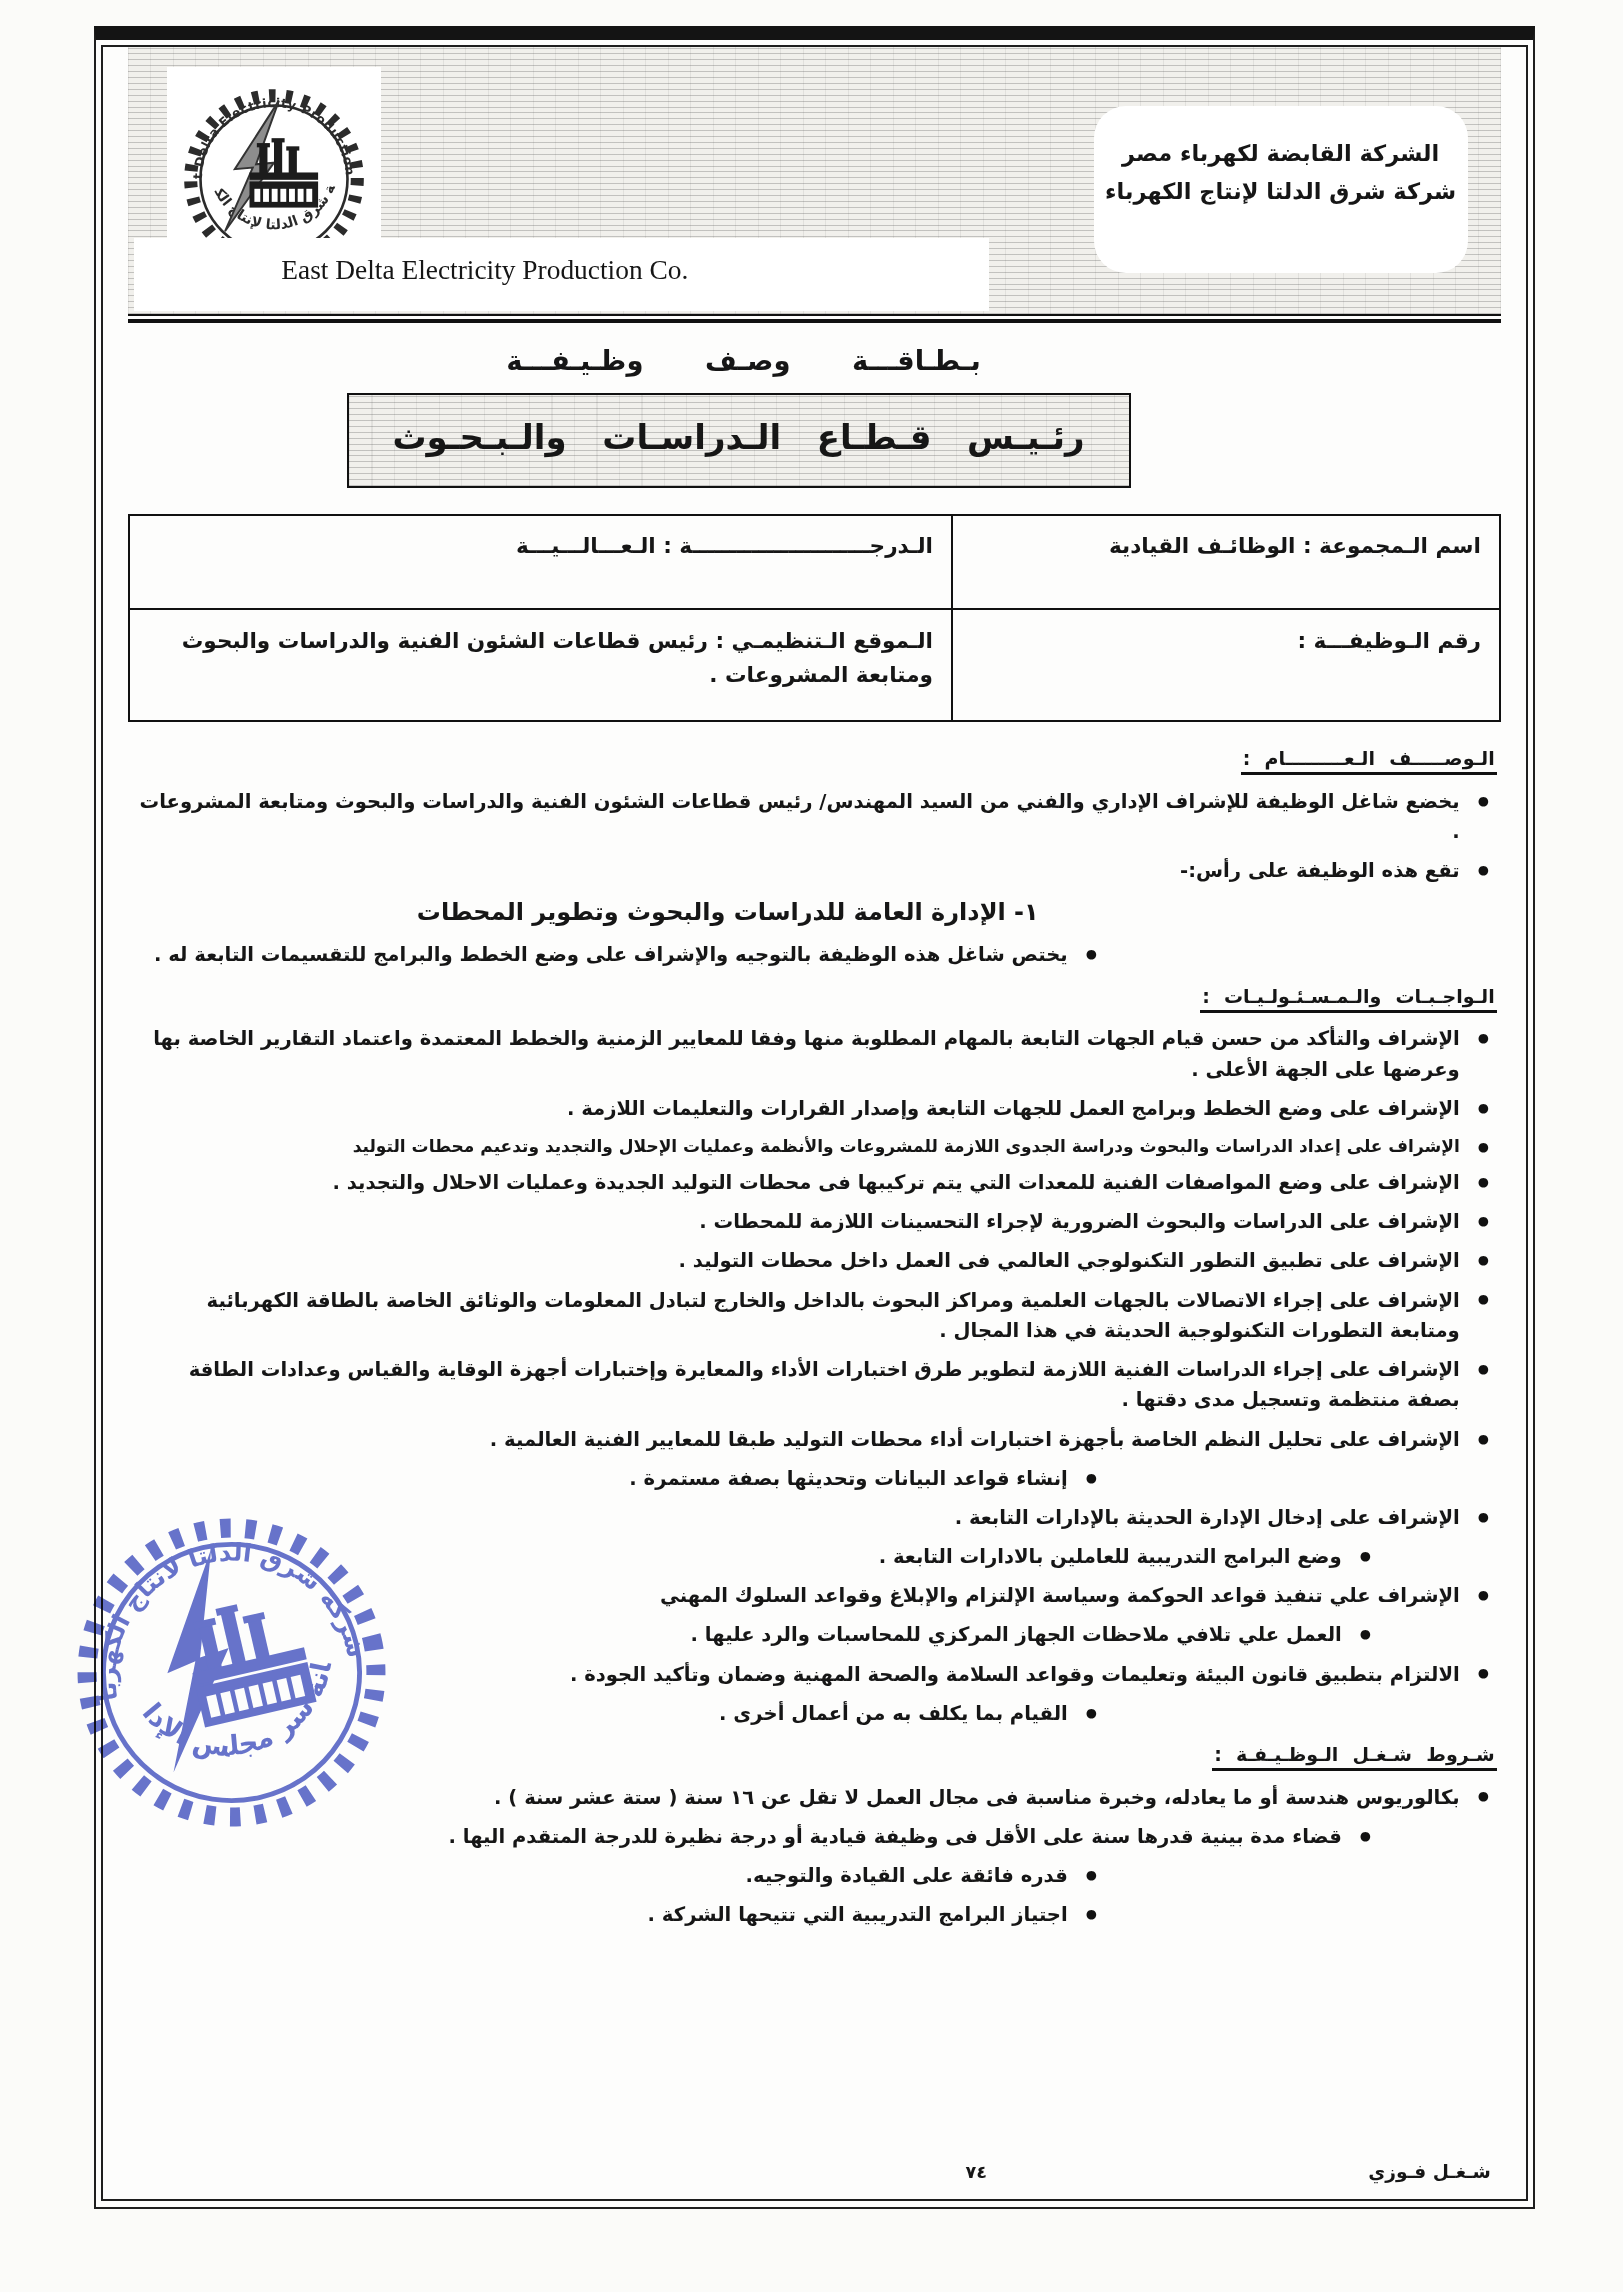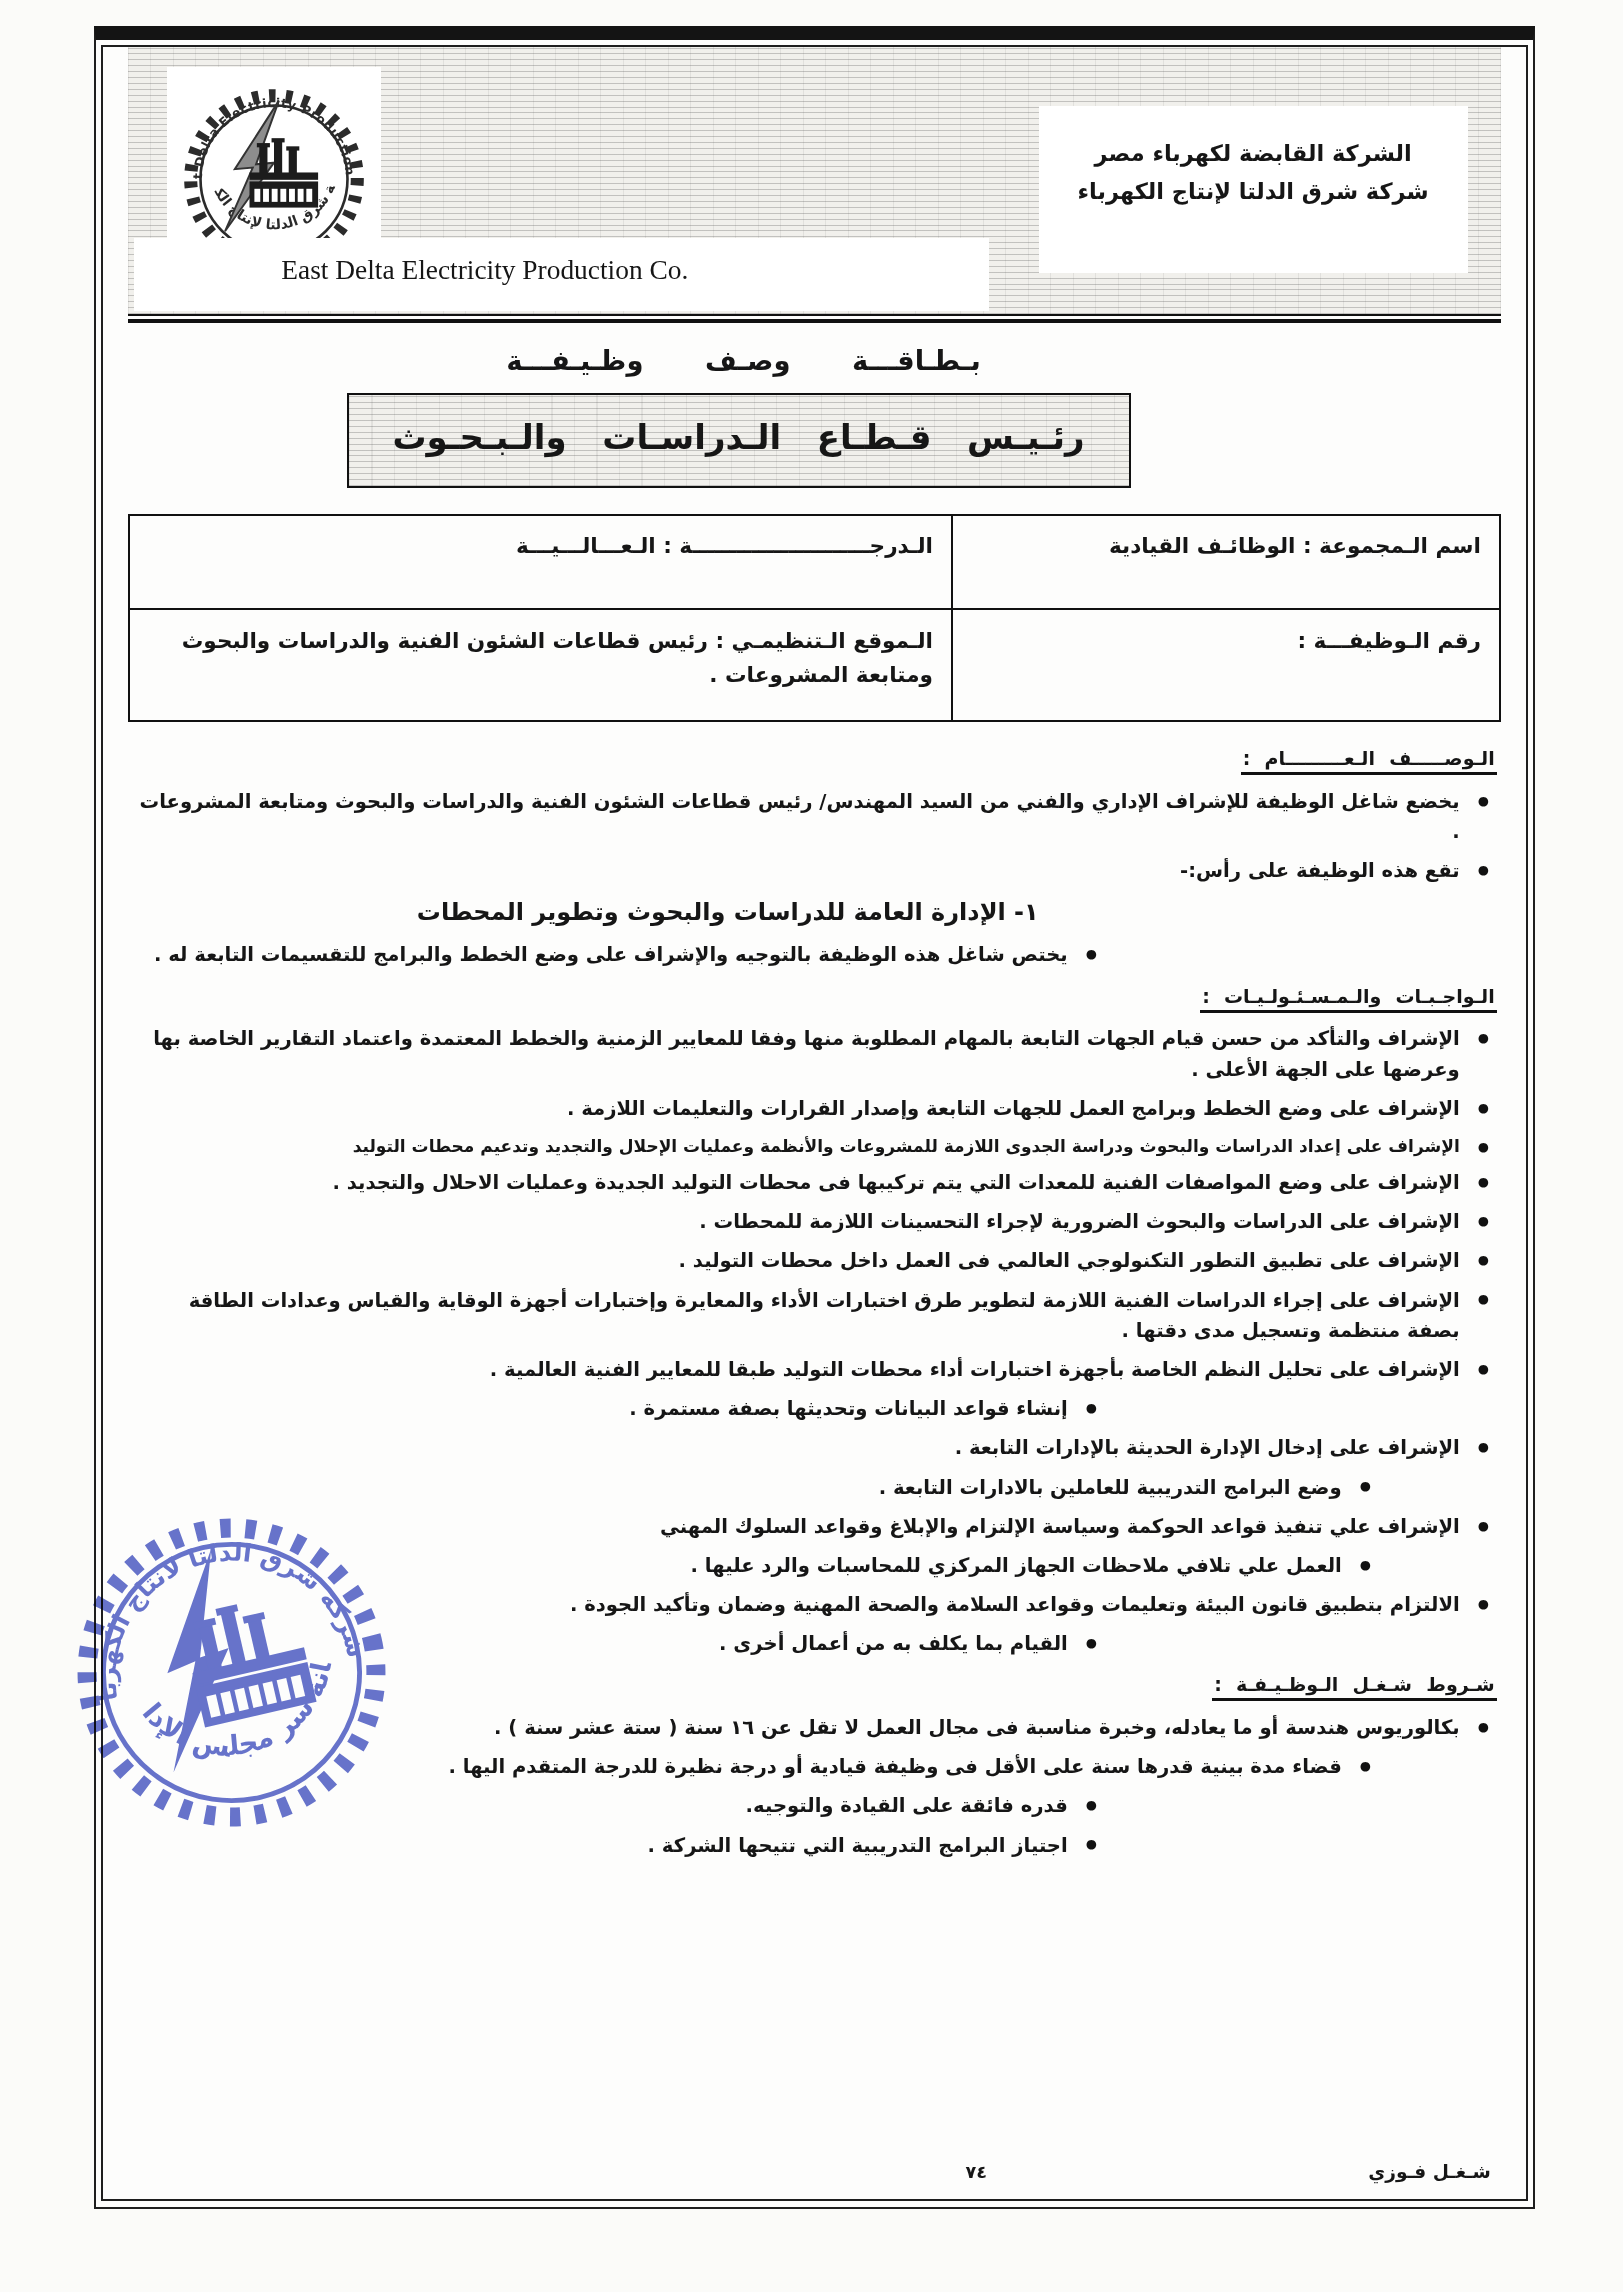--- a/index.html
+++ b/index.html
@@ -28,23 +28,23 @@
       repeating-linear-gradient(90deg, rgba(85,85,85,.10) 0 1px, transparent 1px 22.5px);
   }
   
   .doc-header{position:relative;height:267px;border-bottom:2px solid #111;}
   .header-rule{height:3.9px;background:#111;margin-top:2.9px;}
   .logo-box{
     position:absolute;left:39px;top:19.6px;width:214px;height:225px;
     background:#fff;display:flex;align-items:center;justify-content:center;
   }
   .company-ar{
-    position:absolute;right:33px;top:59px;width:429px;height:167px;
+    position:absolute;right:33px;top:59px;width:374px;height:167px;
     background:#fff;text-align:center;padding-top:27.4px;box-sizing:border-box;
-    font-size:22.5px;font-weight:bold;line-height:1.7;direction:rtl;
+    font-size:22.5px;font-weight:bold;line-height:1.7;direction:rtl;border-radius:32px;
   }
   .company-en{
     position:absolute;left:5.9px;bottom:3.9px;width:855px;height:73px;
     background:#fff;box-sizing:border-box;
     font-family:"Liberation Serif",serif;font-size:27.4px;
     padding:17.6px 0 0 147px;
   }
   
   .doc-title{
     direction:rtl;text-align:center;font-size:27.4px;font-weight:bold;
@@ -195,20 +195,21 @@
         <div class="sec-head-wrap">
           <span class="sec-head">الـواجـبـات والـمـسـئـولـيـات :</span>
         </div>
         <ul class="blist">
             <li class="bullet"><span class="btxt">الإشراف والتأكد من حسن قيام الجهات التابعة بالمهام المطلوبة منها وفقا للمعايير الزمنية والخطط المعتمدة واعتماد التقارير الخاصة بها وعرضها على الجهة الأعلى .</span></li>
             <li class="bullet"><span class="btxt">الإشراف على وضع الخطط وبرامج العمل للجهات التابعة وإصدار القرارات والتعليمات اللازمة .</span></li>
             <li class="bullet small"><span class="btxt">الإشراف على إعداد الدراسات والبحوث ودراسة الجدوى اللازمة للمشروعات والأنظمة وعمليات الإحلال والتجديد وتدعيم محطات التوليد</span></li>
             <li class="bullet"><span class="btxt">الإشراف على وضع المواصفات الفنية للمعدات التي يتم تركيبها فى محطات التوليد الجديدة وعمليات الاحلال والتجديد .</span></li>
             <li class="bullet"><span class="btxt">الإشراف على الدراسات والبحوث الضرورية لإجراء التحسينات اللازمة للمحطات .</span></li>
             <li class="bullet"><span class="btxt">الإشراف على تطبيق التطور التكنولوجي العالمي فى العمل داخل محطات التوليد .</span></li>
+            <li class="bullet"><span class="btxt">الإشراف على إجراء الاتصالات بالجهات العلمية ومراكز البحوث بالداخل والخارج لتبادل المعلومات والوثائق الخاصة بالطاقة الكهربائية ومتابعة التطورات التكنولوجية الحديثة في هذا المجال .</span></li>
             <li class="bullet"><span class="btxt">الإشراف على إجراء الدراسات الفنية اللازمة لتطوير طرق اختبارات الأداء والمعايرة وإختبارات أجهزة الوقاية والقياس وعدادات الطاقة بصفة منتظمة وتسجيل مدى دقتها .</span></li>
             <li class="bullet"><span class="btxt">الإشراف على تحليل النظم الخاصة بأجهزة اختبارات أداء محطات التوليد طبقا للمعايير الفنية العالمية .</span></li>
             <li class="bullet ind2"><span class="btxt">إنشاء قواعد البيانات وتحديثها بصفة مستمرة .</span></li>
             <li class="bullet"><span class="btxt">الإشراف على إدخال الإدارة الحديثة بالإدارات التابعة .</span></li>
             <li class="bullet ind1"><span class="btxt">وضع البرامج التدريبية للعاملين بالادارات التابعة .</span></li>
             <li class="bullet"><span class="btxt">الإشراف علي تنفيذ قواعد الحوكمة وسياسة الإلتزام والإبلاغ وقواعد السلوك المهني</span></li>
             <li class="bullet ind1"><span class="btxt">العمل علي تلافي ملاحظات الجهاز المركزي للمحاسبات والرد عليها .</span></li>
             <li class="bullet"><span class="btxt">الالتزام بتطبيق قانون البيئة وتعليمات وقواعد السلامة والصحة المهنية وضمان وتأكيد الجودة .</span></li>
             <li class="bullet ind2"><span class="btxt">القيام بما يكلف به من أعمال أخرى .</span></li>
           </ul>

